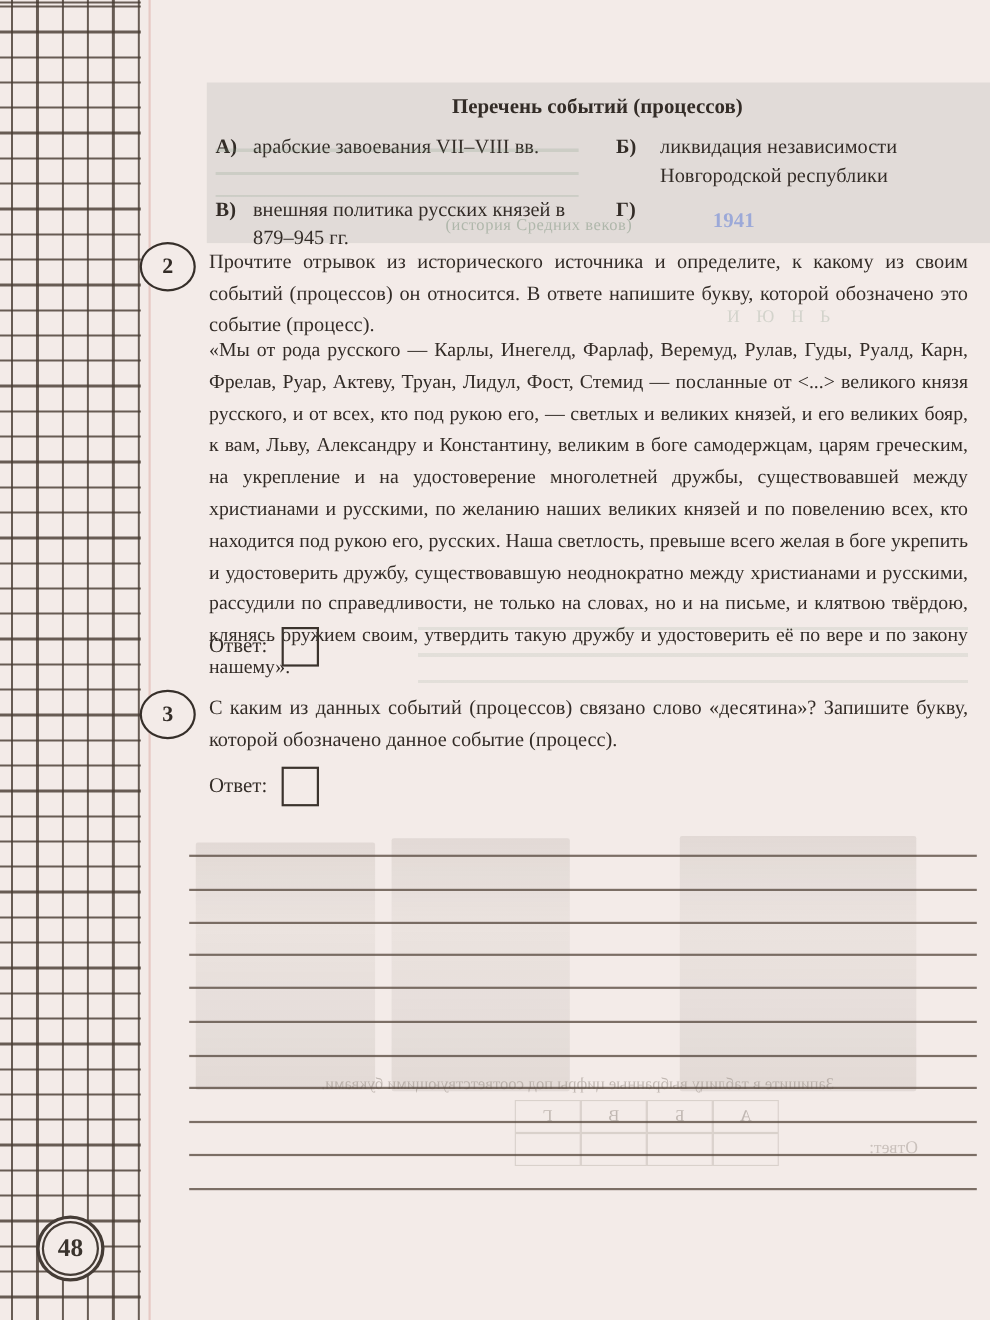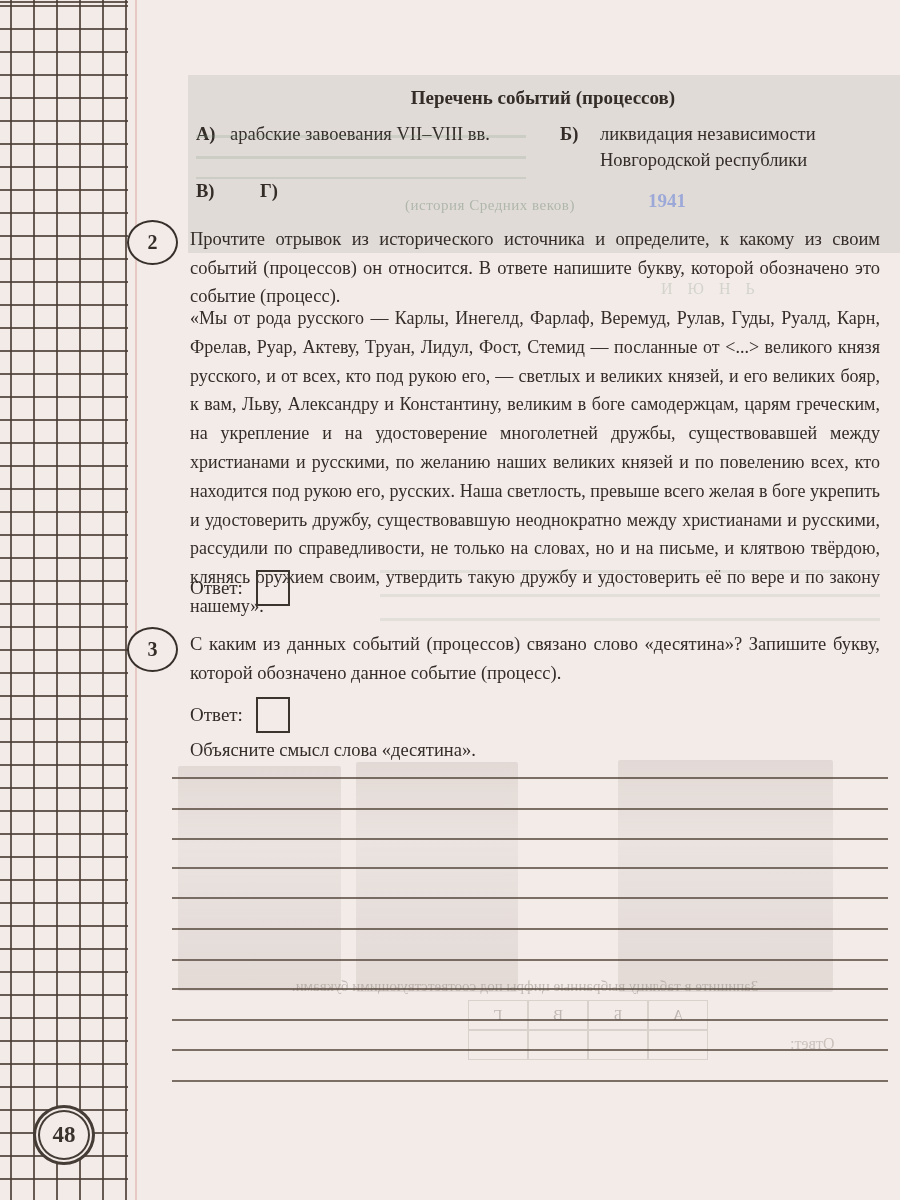--- a/index.html
+++ b/index.html
@@ -13,21 +13,21 @@
   .grid-strip{
     position:absolute;left:0;top:0;width:128px;height:1200px;
     background-image:
       repeating-linear-gradient(to right, rgba(72,60,51,.82) 0 2px, transparent 2px 23px),
       repeating-linear-gradient(to bottom, rgba(72,60,51,.82) 0 2px, transparent 2px 23px);
     background-position:10px 0, 0 5px;
   }
   .margin-line{position:absolute;left:135px;top:0;width:2px;height:1200px;background:rgba(214,160,152,.45);}
   
   .events-box{
-    position:absolute;left:188px;top:75px;width:712px;height:178px;
+    position:absolute;left:188px;top:75px;width:712px;height:146px;
     background:#e1dbd8;box-sizing:border-box;padding:12px 10px 0 8px;
   }
   .events-title{text-align:center;font-weight:bold;font-size:19px;line-height:22px;}
   .events-grid{
     display:grid;grid-template-columns:34px 300px 70px 1fr;
     margin-top:12px;row-gap:5px;font-size:18.5px;line-height:26px;
   }
   .ev-letter{font-weight:bold;}
   .ev-letter.second{padding-left:30px;box-sizing:border-box;}
   
@@ -82,20 +82,21 @@
   <div class="margin-line"></div>
 
   <div class="events-box">
     <div class="events-title">Перечень событий (процессов)</div>
     <div class="events-grid">
       <div class="ev-letter">А)</div>
       <div class="ev-text">арабские завоевания VII–VIII вв.</div>
       <div class="ev-letter second">Б)</div>
       <div class="ev-text">ликвидация независимости Новгородской республики</div>
       <div class="ev-letter">В)</div>
+      <div class="ev-text">внешняя политика русских князей в 879–945 гг.</div>
       <div class="ev-letter second">Г)</div>
     </div>
   </div>
 
   <div class="ghost g-boxlines"></div>
   <div class="ghost g-history">(история Средних веков)</div>
   <div class="ghost g-1941">1941</div>
   <div class="ghost g-june">ИЮНЬ</div>
 
   <div class="q-badge" style="left:127px;top:220px;">
@@ -114,21 +115,20 @@
   <div class="q-badge" style="left:127px;top:627px;">
     <span>3</span>
   </div>
   <div class="q-text" style="top:630px;">С каким из данных событий (процессов) связано слово «десятина»? Запишите букву, которой обозначено данное событие (процесс).</div>
 
   <div class="answer-row" style="left:190px;top:697px;">
     <span>Ответ:</span>
     <div class="answer-box"></div>
   </div>
 
-  <div class="explain">Объясните смысл слова «десятина».</div>
 
   <div class="ghost g-img g-img1"></div>
   <div class="ghost g-img g-img2"></div>
   <div class="ghost g-img g-img3"></div>
   <div class="ghost g-caption">Запишите в таблицу выбранные цифры под соответствующими буквами.</div>
   <div class="ghost g-table">
     <div class="g-cell">А</div>
     <div class="g-cell">Б</div>
     <div class="g-cell">В</div>
     <div class="g-cell">Г</div>

